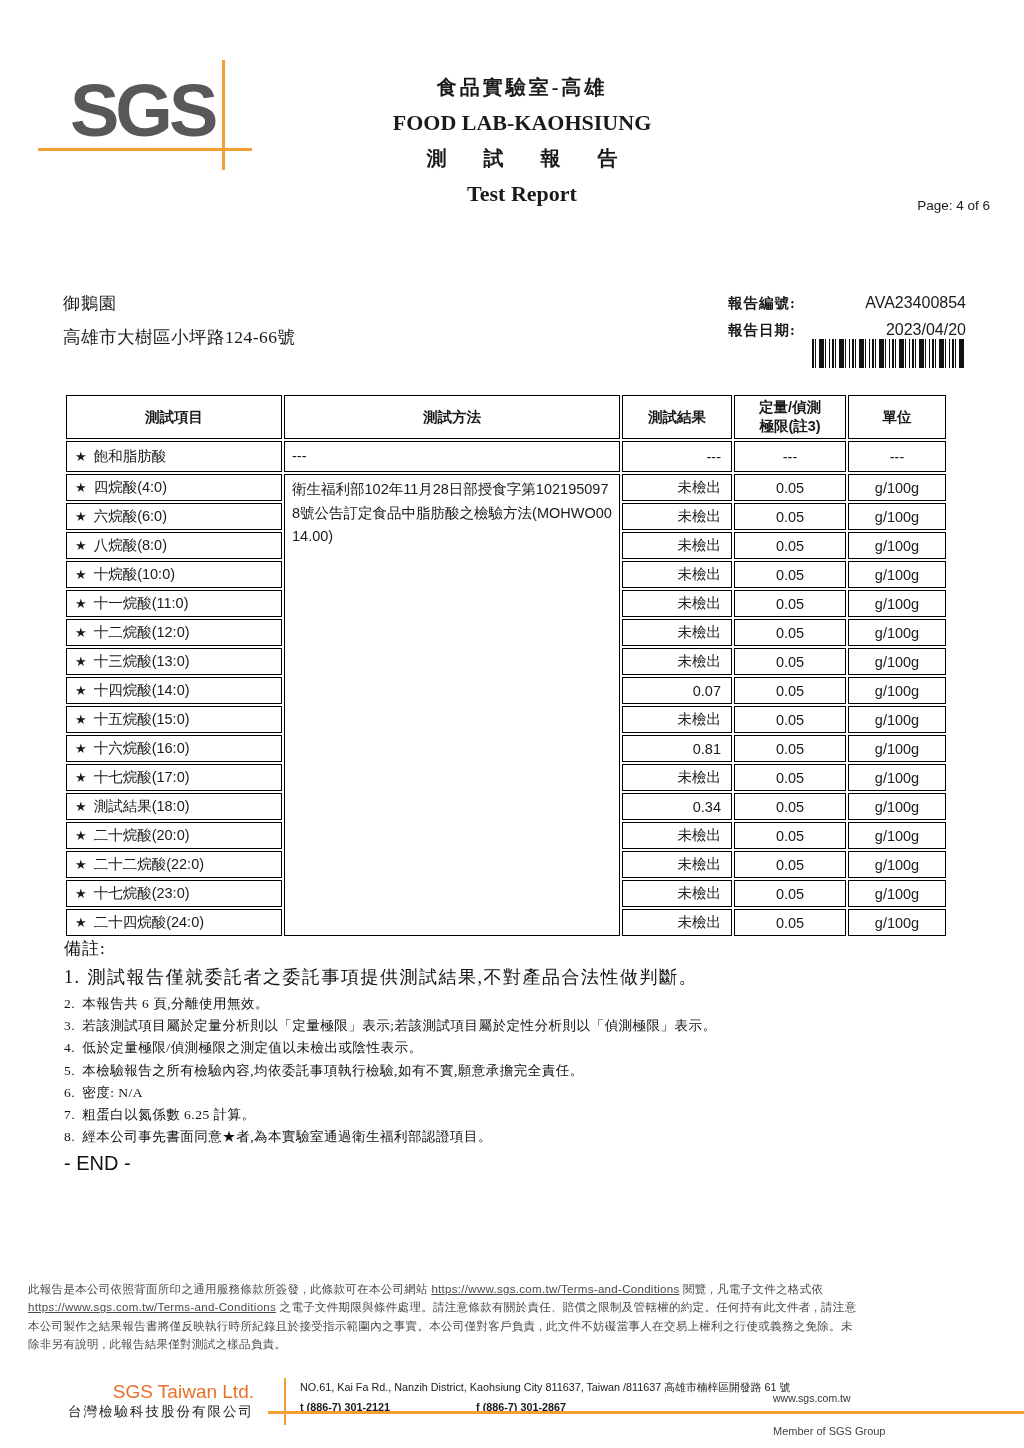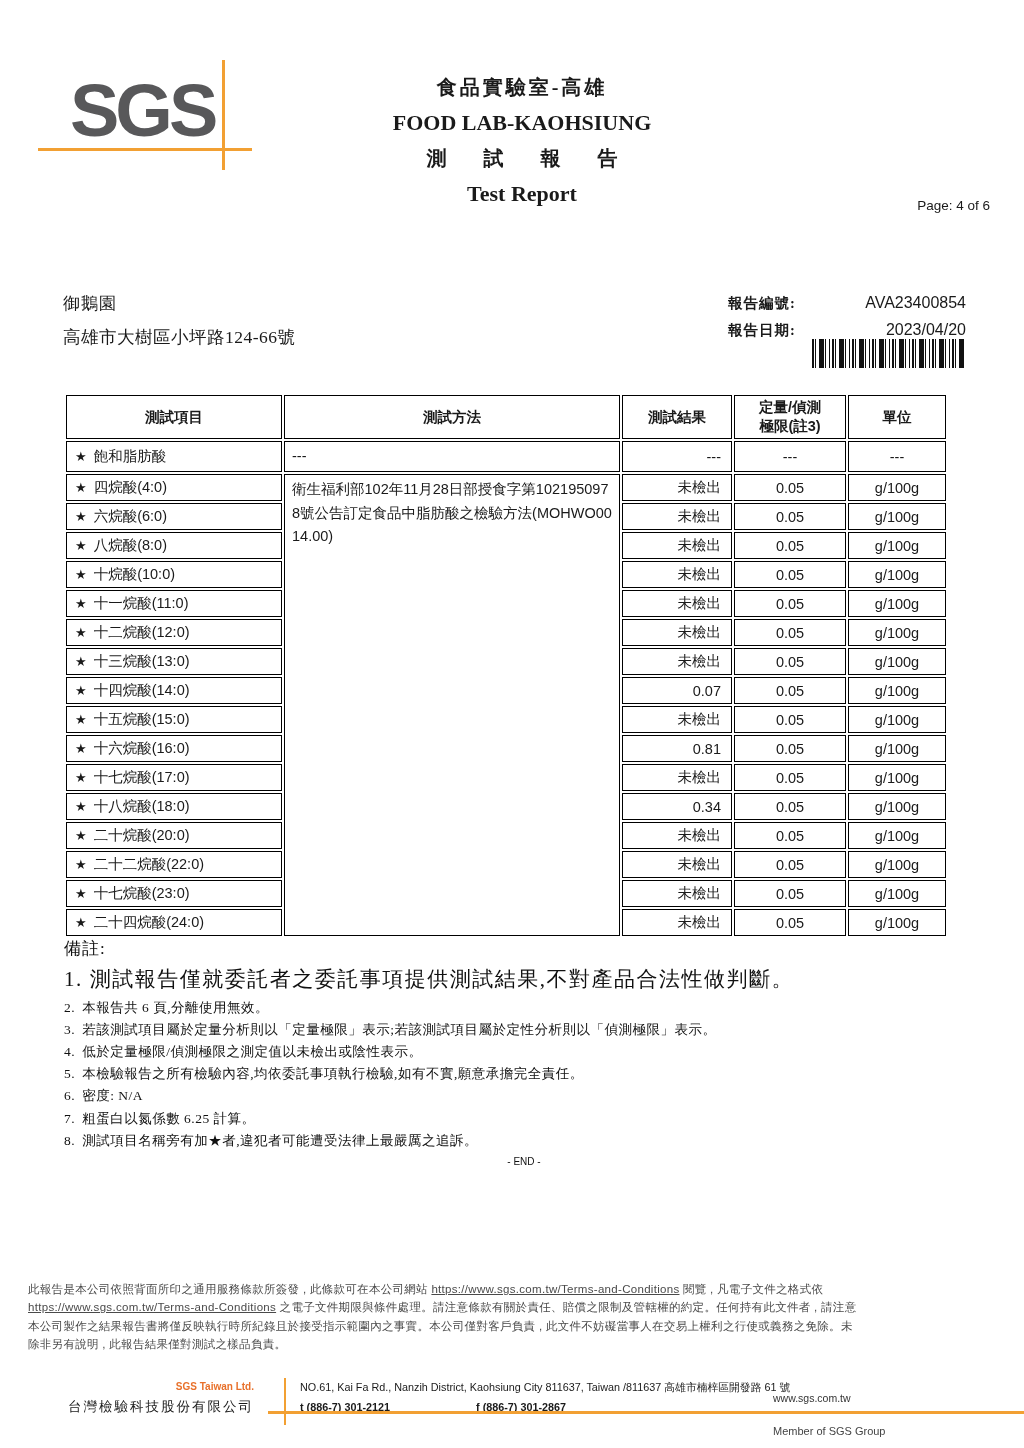--- a/index.html
+++ b/index.html
@@ -59,33 +59,33 @@
   .star    { margin-right:7px; font-size:13px; }
   .c-method{ text-align:left; vertical-align:top; padding:3px 7px; line-height:1.62; word-break:break-all; }
   .c-result{ text-align:right; padding-right:10px; }
   .c-limit { text-align:center; }
   .c-unit  { text-align:center; }
 
   
   .notes { position:absolute; left:64px; top:937px; width:902px; font-family:"Liberation Serif", serif; color:#111; }
   .notes-title { font-size:17px; margin-bottom:6px; letter-spacing:1px; }
   .note-line { font-size:13.5px; line-height:1.3; margin-bottom:4.5px; white-space:nowrap; letter-spacing:0.5px; }
-  .note-line.note-large { font-size:21px; letter-spacing:1.5px; margin-bottom:6px; }
+  .note-line.note-large { font-size:18px; letter-spacing:1.5px; margin-bottom:6px; }
   .note-num { margin-right:7px; }
-  .end-label { text-align:center; font-size:10px; margin-top:7px; width:920px; font-family:"Liberation Sans", sans-serif; }
+  .end-label { text-align:left; font-size:20px; margin-top:7px; width:920px; font-family:"Liberation Sans", sans-serif; }
 
   
   .legal { position:absolute; left:28px; top:1283px; width:980px; color:var(--legal-gray,#4a4a4a); }
   .legal-line { font-size:11.5px; line-height:1.2; margin-bottom:4.5px; white-space:nowrap; letter-spacing:0.3px; }
   .legal .url { text-decoration:underline; }
 
   
   .footer { position:absolute; left:0; top:1378px; width:1024px; height:70px; }
   .f-company { position:absolute; left:40px; top:3px; width:214px; text-align:right; }
-  .f-company-en { color:var(--brand-orange,#E8702A); font-weight:bold; font-size:10px; margin-bottom:6px; }
+  .f-company-en { color:var(--brand-orange,#E8702A); font-weight:normal; font-size:19px; }
   .f-company-zh { font-family:Liberation Sans, sans-serif; font-size:13.5px; letter-spacing:2px; }
   .f-divider-v { position:absolute; left:284px; top:0; width:2px; height:47px; background:var(--accent-orange,#F2A033); }
   .f-address-block { position:absolute; left:300px; top:3px; width:470px; }
   .f-address { font-size:10.8px; margin-bottom:6px; white-space:nowrap; }
   .f-phones { font-size:10.8px; font-weight:bold; }
   .f-fax { margin-left:86px; }
   .f-website { position:absolute; left:773px; top:14px; font-size:10.5px; color:#333; }
   .f-line-h { position:absolute; left:268px; top:33px; width:756px; height:2.5px; background:var(--accent-orange,#F2A033); }
   .f-member { position:absolute; left:773px; top:47px; font-size:11px; color:#444; }
 </style>
@@ -214,21 +214,21 @@
           <td class="c-limit">0.05</td>
           <td class="c-unit">g/100g</td>
         </tr>
         <tr>
           <td class="c-item"><span class="star">★</span><span>十七烷酸(17:0)</span></td>
           <td class="c-result">未檢出</td>
           <td class="c-limit">0.05</td>
           <td class="c-unit">g/100g</td>
         </tr>
         <tr>
-          <td class="c-item"><span class="star">★</span><span>十八烷酸(18:0)</span></td>
+          <td class="c-item"><span class="star">★</span><span>測試結果(18:0)</span></td>
           <td class="c-result">0.34</td>
           <td class="c-limit">0.05</td>
           <td class="c-unit">g/100g</td>
         </tr>
         <tr>
           <td class="c-item"><span class="star">★</span><span>二十烷酸(20:0)</span></td>
           <td class="c-result">未檢出</td>
           <td class="c-limit">0.05</td>
           <td class="c-unit">g/100g</td>
         </tr>
@@ -256,21 +256,21 @@
   <div class="notes">
     <div class="notes-title">備註:</div>
     <div id="notes-list">
         <div class="note-line note-large"><span class="note-num">1.</span><span>測試報告僅就委託者之委託事項提供測試結果,不對產品合法性做判斷。</span></div>
         <div class="note-line"><span class="note-num">2.</span><span>本報告共 6 頁,分離使用無效。</span></div>
         <div class="note-line"><span class="note-num">3.</span><span>若該測試項目屬於定量分析則以「定量極限」表示;若該測試項目屬於定性分析則以「偵測極限」表示。</span></div>
         <div class="note-line"><span class="note-num">4.</span><span>低於定量極限/偵測極限之測定值以未檢出或陰性表示。</span></div>
         <div class="note-line"><span class="note-num">5.</span><span>本檢驗報告之所有檢驗內容,均依委託事項執行檢驗,如有不實,願意承擔完全責任。</span></div>
         <div class="note-line"><span class="note-num">6.</span><span>密度: N/A</span></div>
         <div class="note-line"><span class="note-num">7.</span><span>粗蛋白以氮係數 6.25 計算。</span></div>
-        <div class="note-line"><span class="note-num">8.</span><span>測試項目名稱旁有加★者,違犯者可能遭受法律上最嚴厲之追訴。</span></div>
+        <div class="note-line"><span class="note-num">8.</span><span>經本公司事先書面同意★者,為本實驗室通過衛生福利部認證項目。</span></div>
       </div>
     <div class="end-label">- END -</div>
   </div>
 
   <div class="legal">
     <div class="legal-line"><span>此報告是本公司依照背面所印之通用服務條款所簽發 , 此條款可在本公司網站 </span><span class="url">https://www.sgs.com.tw/Terms-and-Conditions</span><span> 閱覽 , 凡電子文件之格式依</span></div>
     <div class="legal-line"><span class="url">https://www.sgs.com.tw/Terms-and-Conditions</span><span> 之電子文件期限與條件處理。請注意條款有關於責任、賠償之限制及管轄權的約定。任何持有此文件者 , 請注意</span></div>
     <div class="legal-line">本公司製作之結果報告書將僅反映執行時所紀錄且於接受指示範圍內之事實。本公司僅對客戶負責 , 此文件不妨礙當事人在交易上權利之行使或義務之免除。未</div>
     <div class="legal-line">除非另有說明 , 此報告結果僅對測試之樣品負責。</div>
   </div>

